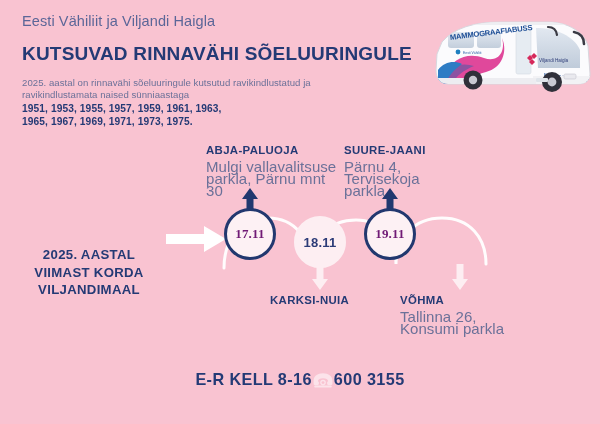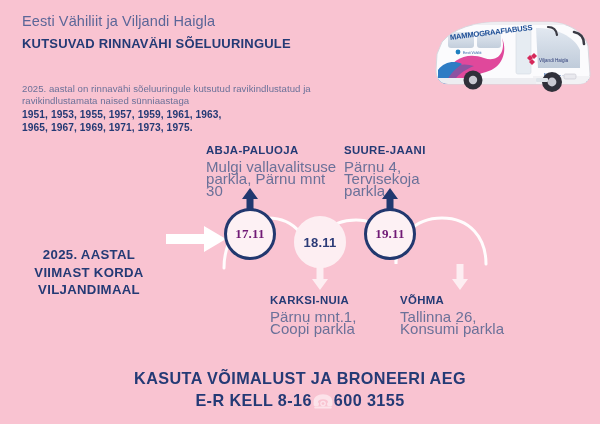--- a/index.html
+++ b/index.html
@@ -27,31 +27,31 @@
 
   #org-line {
     font-size: 14.5px;
     line-height: 19px;
     color: #5b6698;
     letter-spacing: 0.1px;
     white-space: nowrap;
   }
 
   #headline {
-    font-size: 13px;
+    font-size: 19px;
     font-weight: bold;
     line-height: 22px;
     color: #243a75;
     letter-spacing: 0.2px;
-    margin-top: 2px;
+    margin-top: 12px;
     white-space: nowrap;
   }
 
   #intro {
-    margin-top: 28px;
+    margin-top: 12px;
     font-size: 9.6px;
     line-height: 12.4px;
     color: #6b7199;
     letter-spacing: 0.05px;
   }
 
   #intro .yearline {
     color: #243a75;
     font-weight: bold;
     font-size: 10.2px;
@@ -374,36 +374,31 @@
 <div class="city" id="city-suurejaani">
   <div class="city-name">SUURE-JAANI</div>
   <div class="city-addr">
     <div>Pärnu 4, Tervisekoja</div>
     <div>parkla</div>
   </div>
 </div>
 
 <div class="city" id="city-karksi">
   <div class="city-name">KARKSI-NUIA</div>
-  <div class="city-addr">
-    <div>Pärnu mnt.1,</div>
-    <div>Coopi parkla</div>
-  </div>
 </div>
 
 <div class="city" id="city-vohma">
   <div class="city-name">VÕHMA</div>
   <div class="city-addr">
     <div>Tallinna 26,</div>
     <div>Konsumi parkla</div>
   </div>
 </div>
 
 <div id="footer">
-  <div id="footer-line1">KASUTA VÕIMALUST JA BRONEERI AEG</div>
   <div id="footer-line2">
     <span>E-R KELL 8-16</span>
     <span id="phone-icon">
       <svg width="22" height="17" viewBox="0 0 22 17">
         <path d="M11 1.2 C5.6 1.2 1.6 4.2 1.6 8.4 L1.6 11.6 C1.6 12.5 2.3 13.2 3.2 13.2 L5.3 13.2 C6.2 13.2 6.9 12.5 6.9 11.6 L6.9 10.6 C6.9 9.9 6.5 9.4 5.9 9.2 C5.9 7.3 8.1 6.2 11 6.2 C13.9 6.2 16.1 7.3 16.1 9.2 C15.5 9.4 15.1 9.9 15.1 10.6 L15.1 11.6 C15.1 12.5 15.8 13.2 16.7 13.2 L18.8 13.2 C19.7 13.2 20.4 12.5 20.4 11.6 L20.4 8.4 C20.4 4.2 16.4 1.2 11 1.2 Z" fill="#fce3ea"></path>
         <circle cx="11" cy="10.6" r="2.8" fill="#fce3ea"></circle>
         <circle cx="11" cy="10.6" r="1.4" fill="#f9c3d1"></circle>
         <rect x="2.2" y="13.6" width="17.6" height="2" rx="1" fill="#fce3ea"></rect>
       </svg>
     </span>

